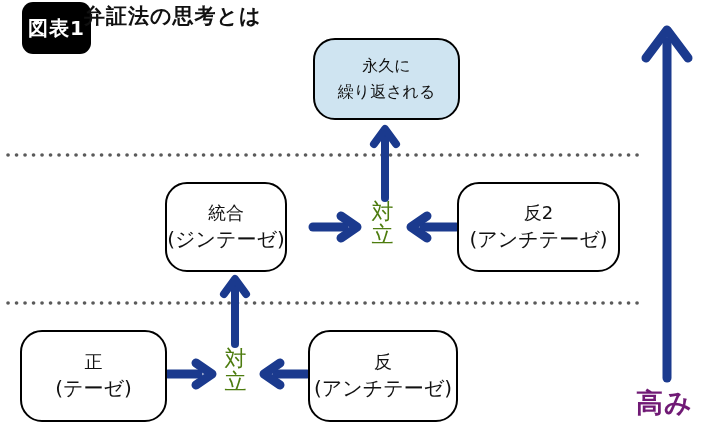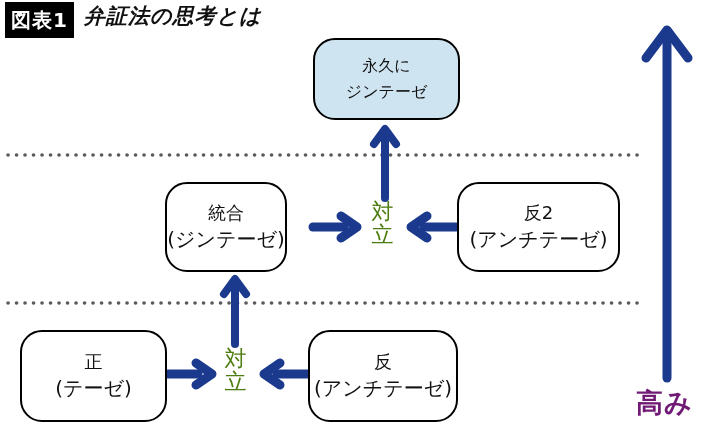--- a/index.html
+++ b/index.html
@@ -22,28 +22,29 @@
   .dots{
     stroke:var(--dotted-line);stroke-width:3.6;fill:none;
     stroke-dasharray:0.1 8.4;stroke-linecap:round;
   }
   .arrow{
     stroke:var(--arrow);fill:none;stroke-linecap:round;stroke-linejoin:round;
   }
   .w9{stroke-width:9;}
   .w8{stroke-width:8;}
   .fig-label{
-    position:absolute;left:5px;top:2px;height:28px;
+    position:absolute;left:22px;top:2px;height:28px;
     background:var(--label-bg);color:var(--label-text);
-    font-size:20px;font-weight:700;line-height:28px;padding:4px 6px;
+    font-size:20px;font-weight:700;line-height:28px;padding:12px 6px;
     letter-spacing:1px;
+    border-radius:11px;
   }
   .fig-title{
     position:absolute;left:84px;top:2px;height:28px;line-height:28px;
-    font-size:21px;font-weight:700;letter-spacing:1px;color:#111;font-style:italic;
+    font-size:21px;font-weight:700;letter-spacing:1px;color:#111;
   }
   .node{
     position:absolute;box-sizing:border-box;background:#ffffff;
     border:2.5px solid var(--box-border);border-radius:22px;
     display:flex;flex-direction:column;align-items:center;justify-content:center;
     gap:5px;text-align:center;
   }
   .node--highlight{background:var(--highlight-fill);gap:2px;}
   .node-title{font-size:18px;line-height:1.15;}
   .node-sub{font-size:20px;line-height:1.15;}
@@ -107,21 +108,21 @@
     </g>
 
     <g class="arrow w9">
       <line x1="307" y1="374" x2="277" y2="374"></line>
       <polyline points="280,363 264,374 280,385"></polyline>
     </g>
   </svg>
 
   <div class="node node--highlight" id="n-eternal">
     <div class="node-line">永久に</div>
-    <div class="node-line">ジンテーゼ</div>
+    <div class="node-line">繰り返される</div>
   </div>
 
   <div class="node" id="n-synthesis">
     <div class="node-title">統合</div>
     <div class="node-sub">(ジンテーゼ)</div>
   </div>
 
   <div class="node" id="n-antithesis2">
     <div class="node-title">反2</div>
     <div class="node-sub">(アンチテーゼ)</div>

